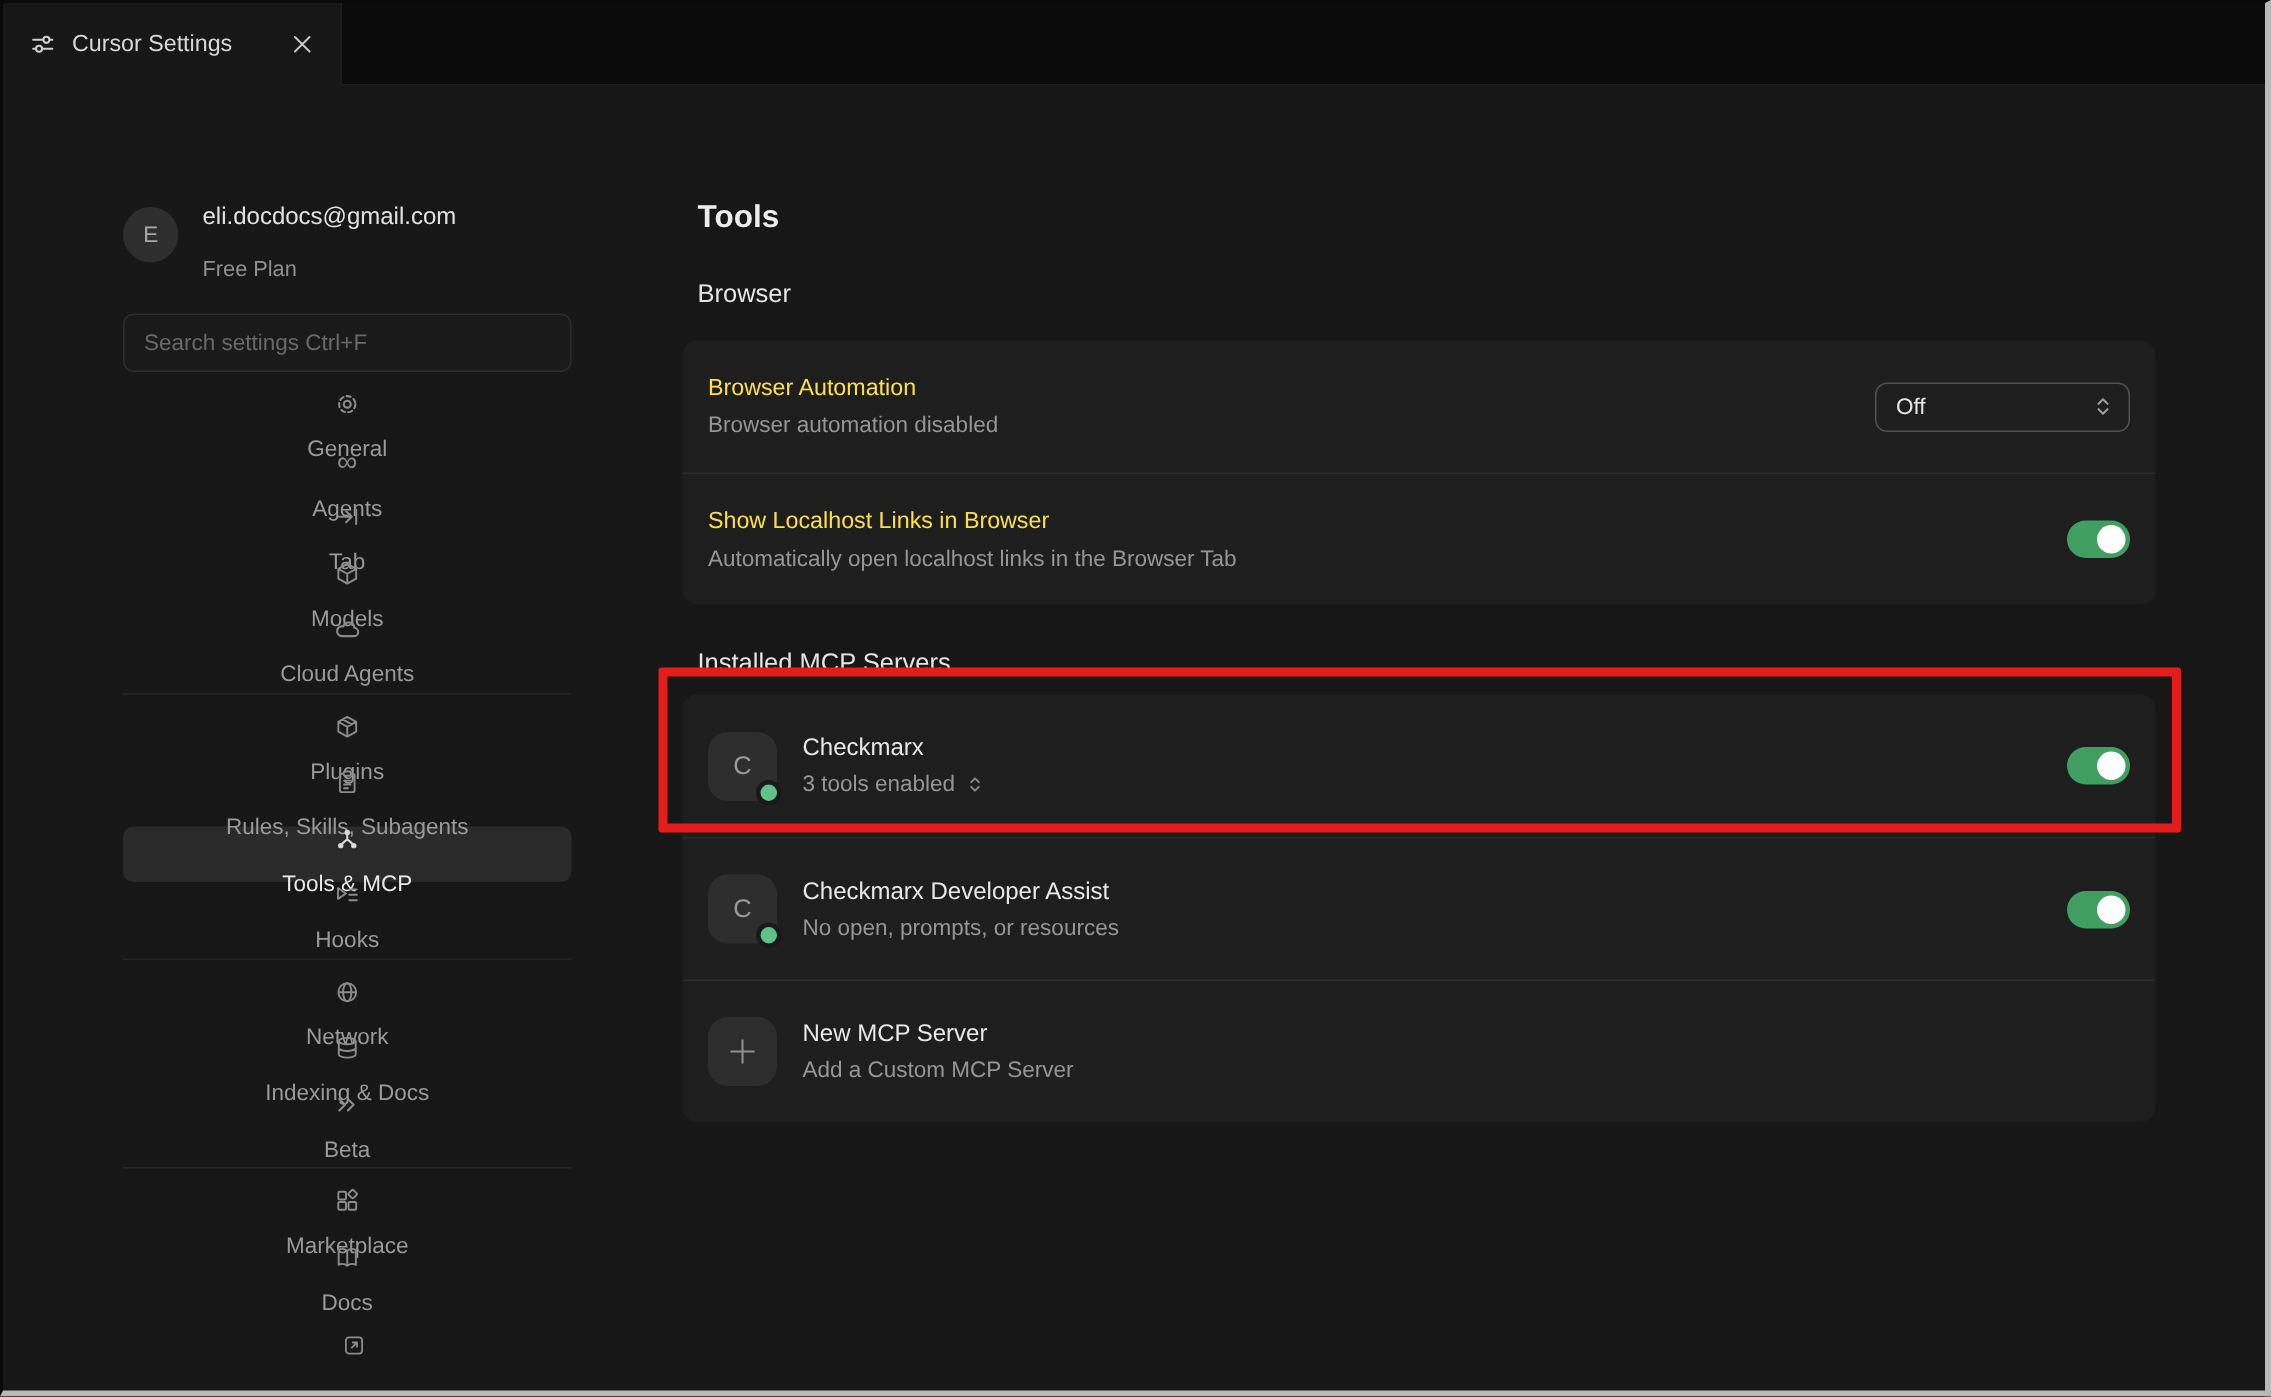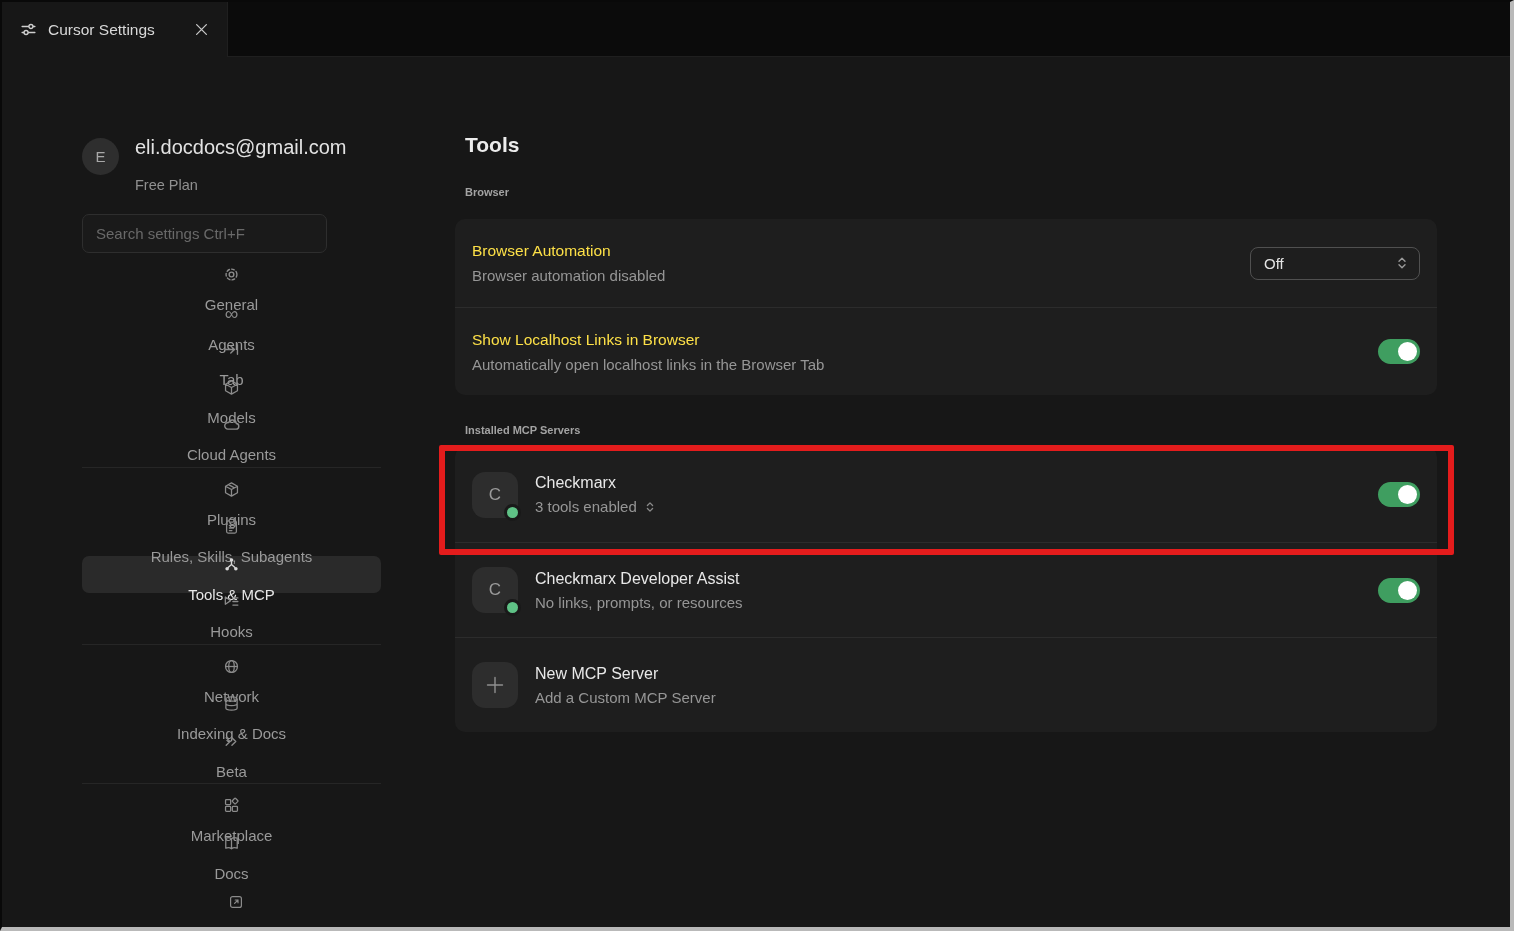--- a/index.html
+++ b/index.html
@@ -26,43 +26,43 @@
 
   
   .content { display:flex; height:870px; }
   .sidebar { width:379px; flex:none; padding:79px 0 0 80px; }
   .main { width:982px; flex:none; margin-left:74px; padding-top:76px; }
 
   
   .account { display:flex; gap:16px; align-items:flex-start; }
   .avatar { width:37px; height:37px; border-radius:50%; background:#2e2e2e; color:#a8a8a8;
     display:flex; align-items:center; justify-content:center; font-size:15px; margin-top:2px; }
-  .email { color:#e2e2e2; font-size:20px; }
+  .email { color:#e2e2e2; font-size:16px; }
   .plan { color:#909090; font-size:14.5px; margin-top:18px; }
 
   
-  .search { margin-top:21px; width:245px; height:39px; background:#1a1a1a;
+  .search { margin-top:21px; width:299px; height:39px; background:#1a1a1a;
     border:1px solid #2e2e2e; border-radius:7px; padding:0 13px; color:#0ea5e9; font-size:15px;
     font-family:"Liberation Sans", sans-serif; outline:none; }
   .search::placeholder { color:#696969; }
 
   
   .nav { margin-top:13px; width:299px; }
   .nav-item { height:37.5px; display:flex; align-items:center; gap:13px; padding:0 13px;
     border-radius:7px; color:#9a9a9a; font-size:15px; cursor:pointer;flex-direction:column; }
   .nav-item .icon { width:18px; color:#8b8b8b; }
   .nav-item.selected { background:#2a2a2a; color:#e8e8e8; }
   .nav-item.selected .icon { color:#d8d8d8; }
   .nav-divider { border-top:1px solid #262626; margin:13px 0; }
   .inf-glyph { font-size:19px; line-height:1; }
   .ext-ico { margin-left:9px; color:#8b8b8b; }
 
   
   .page-title { color:#ececec; font-size:21px; font-weight:bold; margin-left:10px; }
-  .section-label { color:#a3a3a3; font-size:11px; font-weight:bold; margin:29px 0 0 10px; }
+  .section-label { color:#e5e5e5; font-size:17px; font-weight:normal; margin:29px 0 0 10px; }
   .card { background:#1e1e1e; border-radius:10px; margin-top:21px; }
   .card.mcp { margin-top:11px; }
   .row { height:88px; display:flex; align-items:center; padding:0 17px; }
   .row + .row { border-top:1px solid #2c2c2c; }
   .row-text .title { color:#fde047; font-size:15.5px; }
   .row-text .subtitle { color:#969696; font-size:15px; margin-top:7px; }
   .spacer { margin-left:auto; }
 
   
   .select { width:170px; height:33px; border:1px solid #505050; border-radius:8px;
@@ -331,21 +331,21 @@
         </div>
 
         <div class="row">
           <div class="server-avatar">
             <span>C</span>
             <span class="dot"></span>
           </div>
           <div class="server-text">
             <div class="name">Checkmarx Developer Assist</div>
             <div class="status">
-              <span>No links, prompts, or resources</span>
+              <span>No open, prompts, or resources</span>
             </div>
           </div>
           <div class="spacer"></div>
           <button class="toggle">
               <span class="knob"></span>
             </button>
         </div>
 
         <div class="row">
           <div class="server-avatar">

